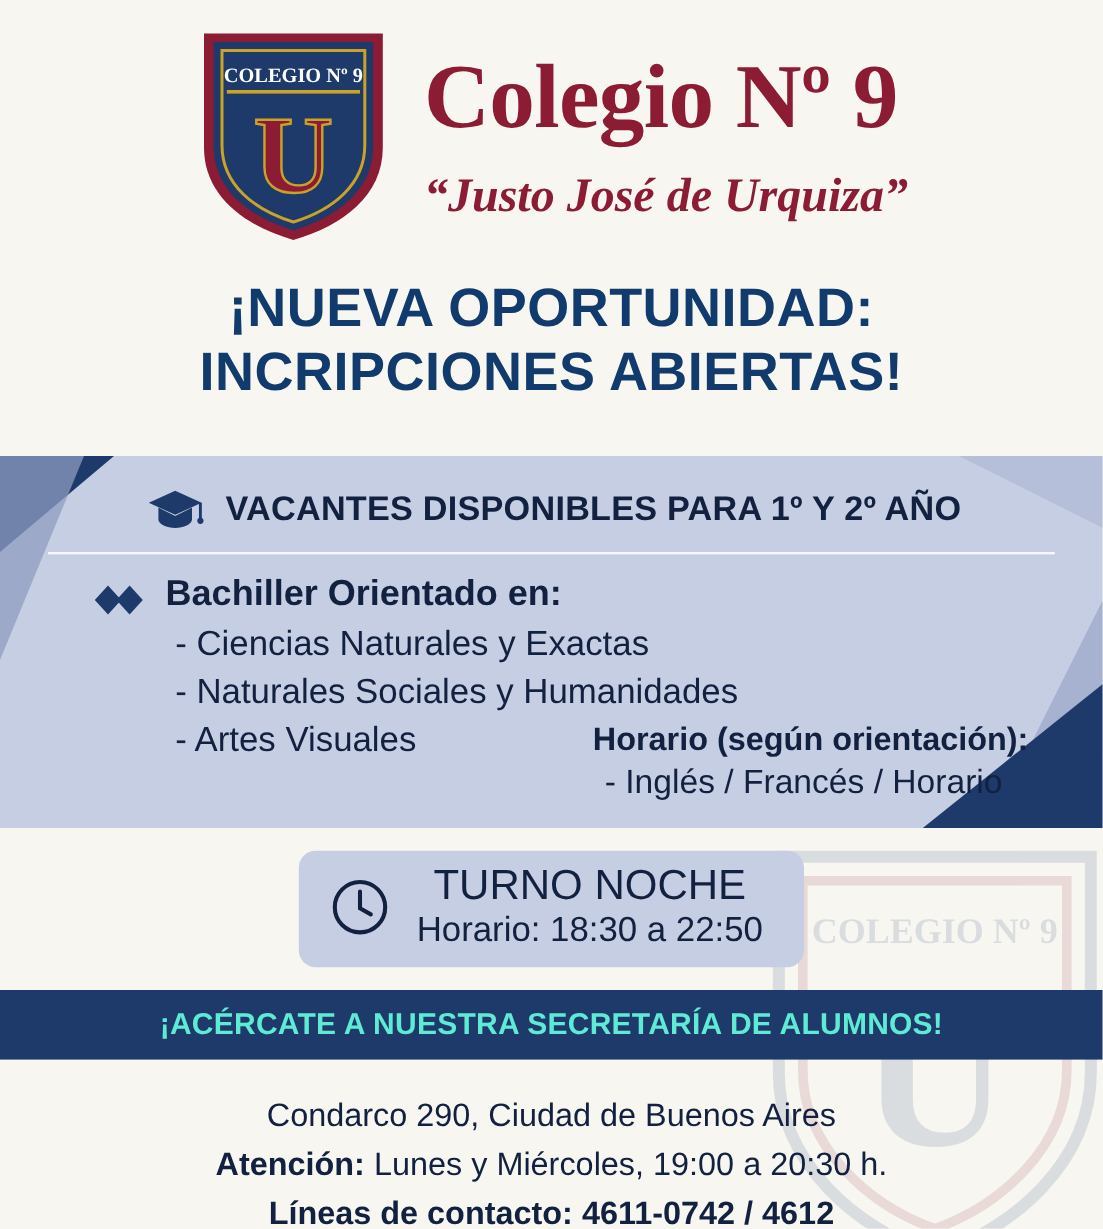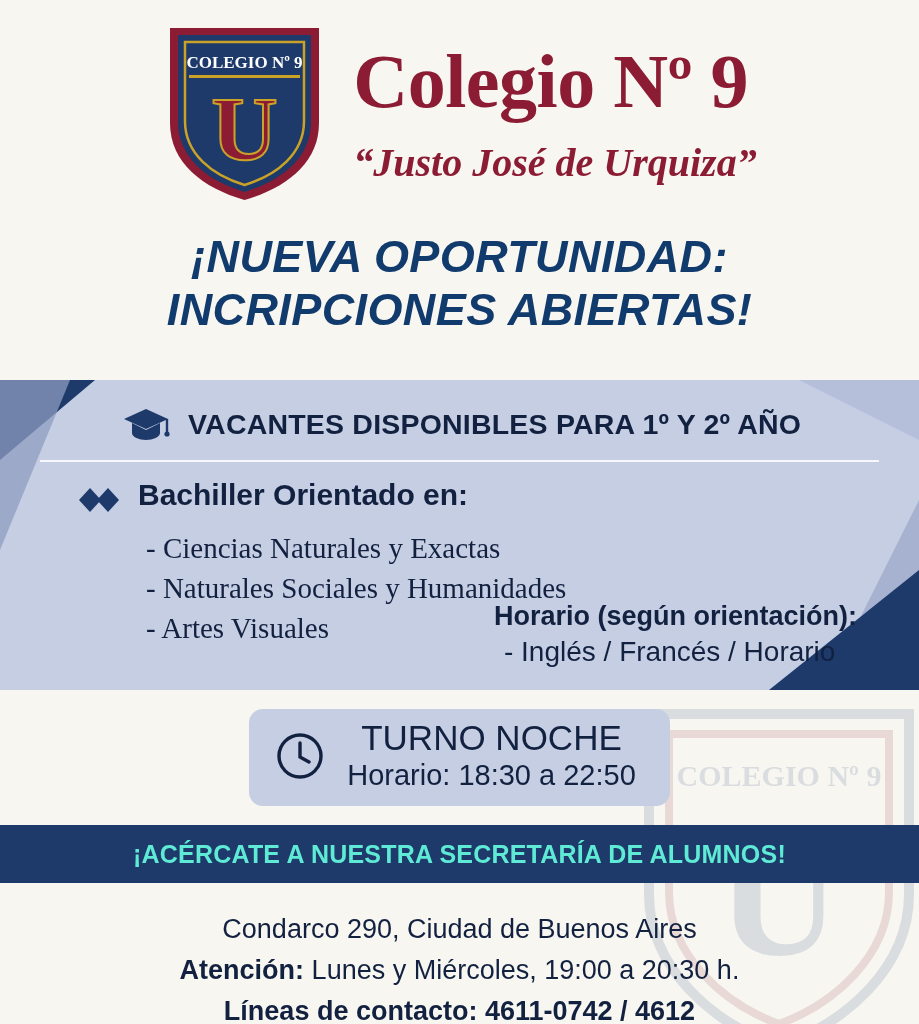--- a/index.html
+++ b/index.html
@@ -61,21 +61,20 @@
 
   
   .headline {
     text-align: center;
     color: #123b6d;
     font-weight: bold;
     font-size: 45px;
     line-height: 1.18;
     letter-spacing: 0.4px;
     margin-top: 20px;
-    font-style: italic;
   }
 
   
   .band {
     position: relative;
     margin-top: 44px;
     height: 310px;
     background: #c6cee4;
     overflow: hidden;
   }
@@ -141,26 +140,25 @@
     align-items: flex-start;
     gap: 18px;
     padding: 16px 0 0 78px;
   }
   .bachiller-title {
     color: #12213f;
     font-weight: bold;
     font-size: 30px;
   }
   .orient-list {
-    margin-top: 17px;
+    margin-top: 6px;
     color: #12213f;
     font-size: 29px;
     line-height: 1.37;
     padding-left: 8px;
-    font-family: Liberation Serif, serif;
   }
   .idioma-block {
     position: absolute;
     right: 62px;
     bottom: 22px;
     text-align: left;
   }
   .idioma-title {
     color: #12213f;
     font-weight: bold;

